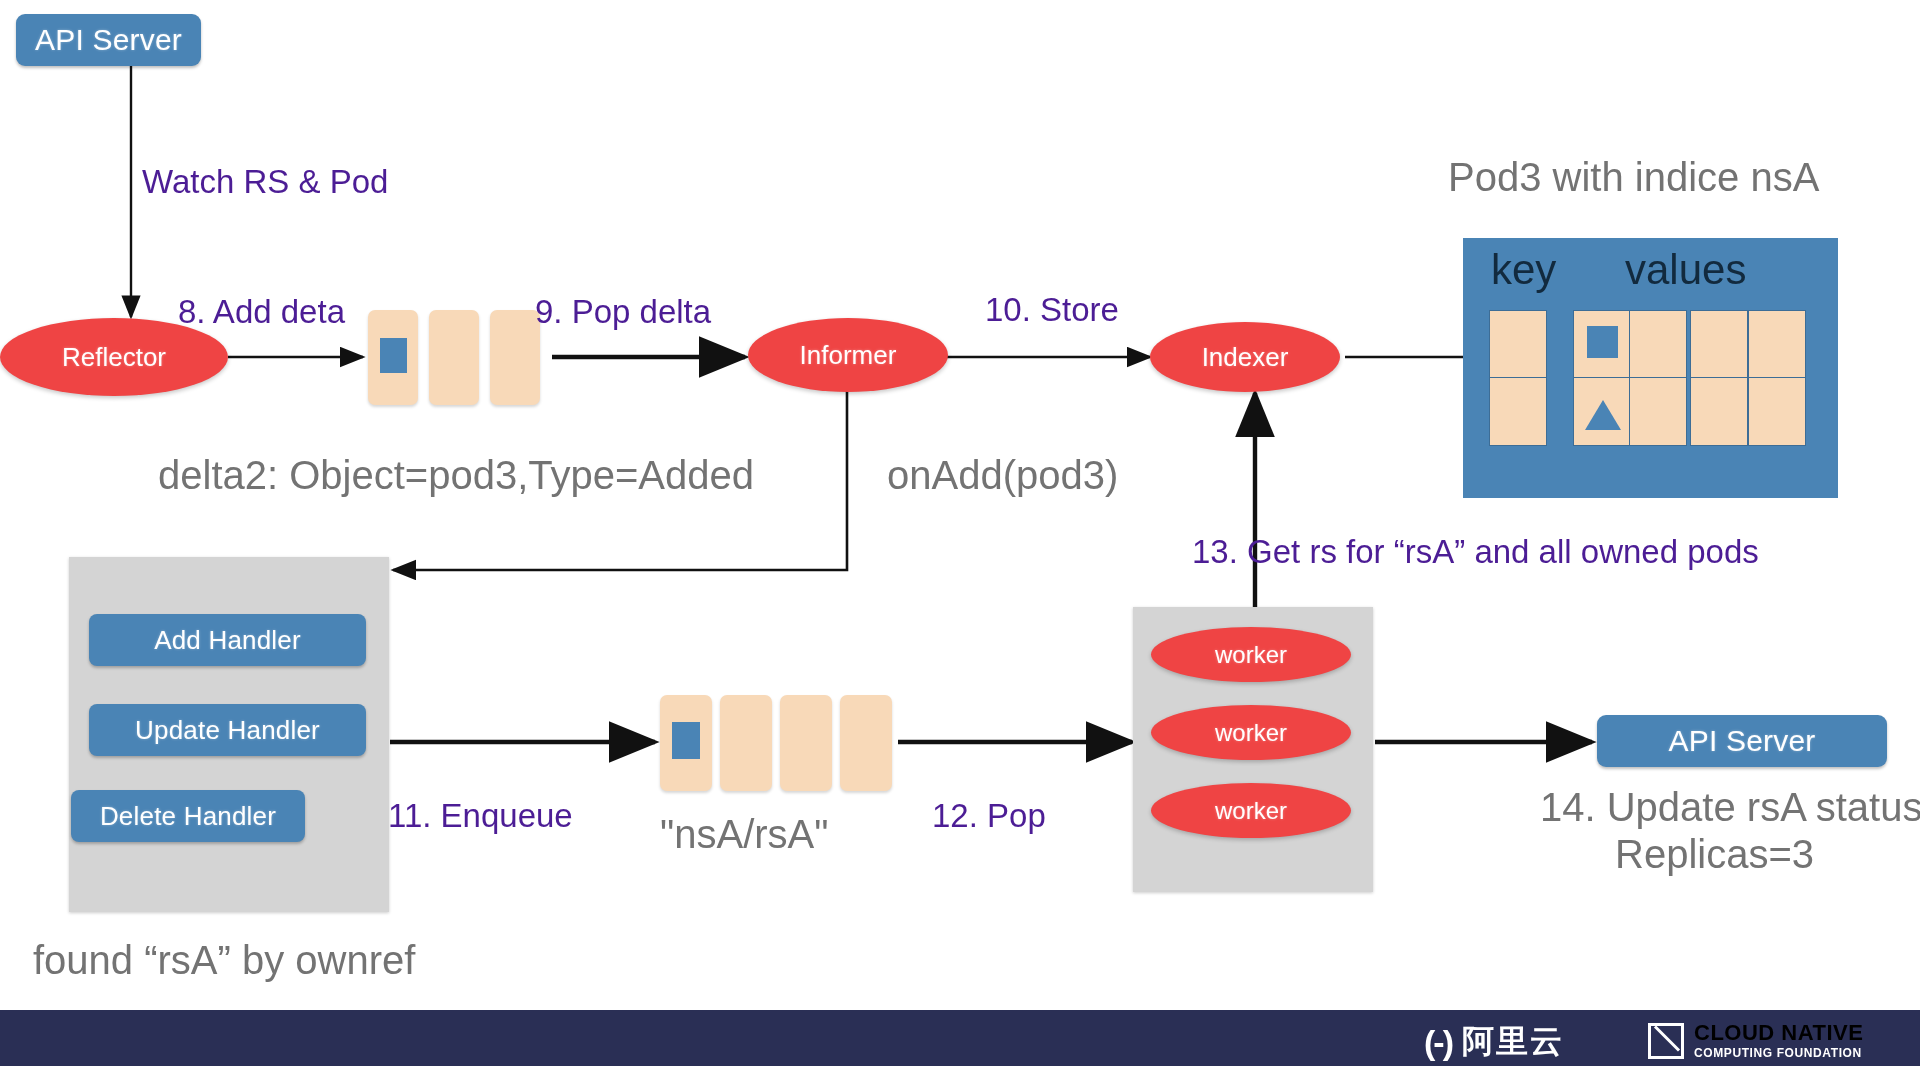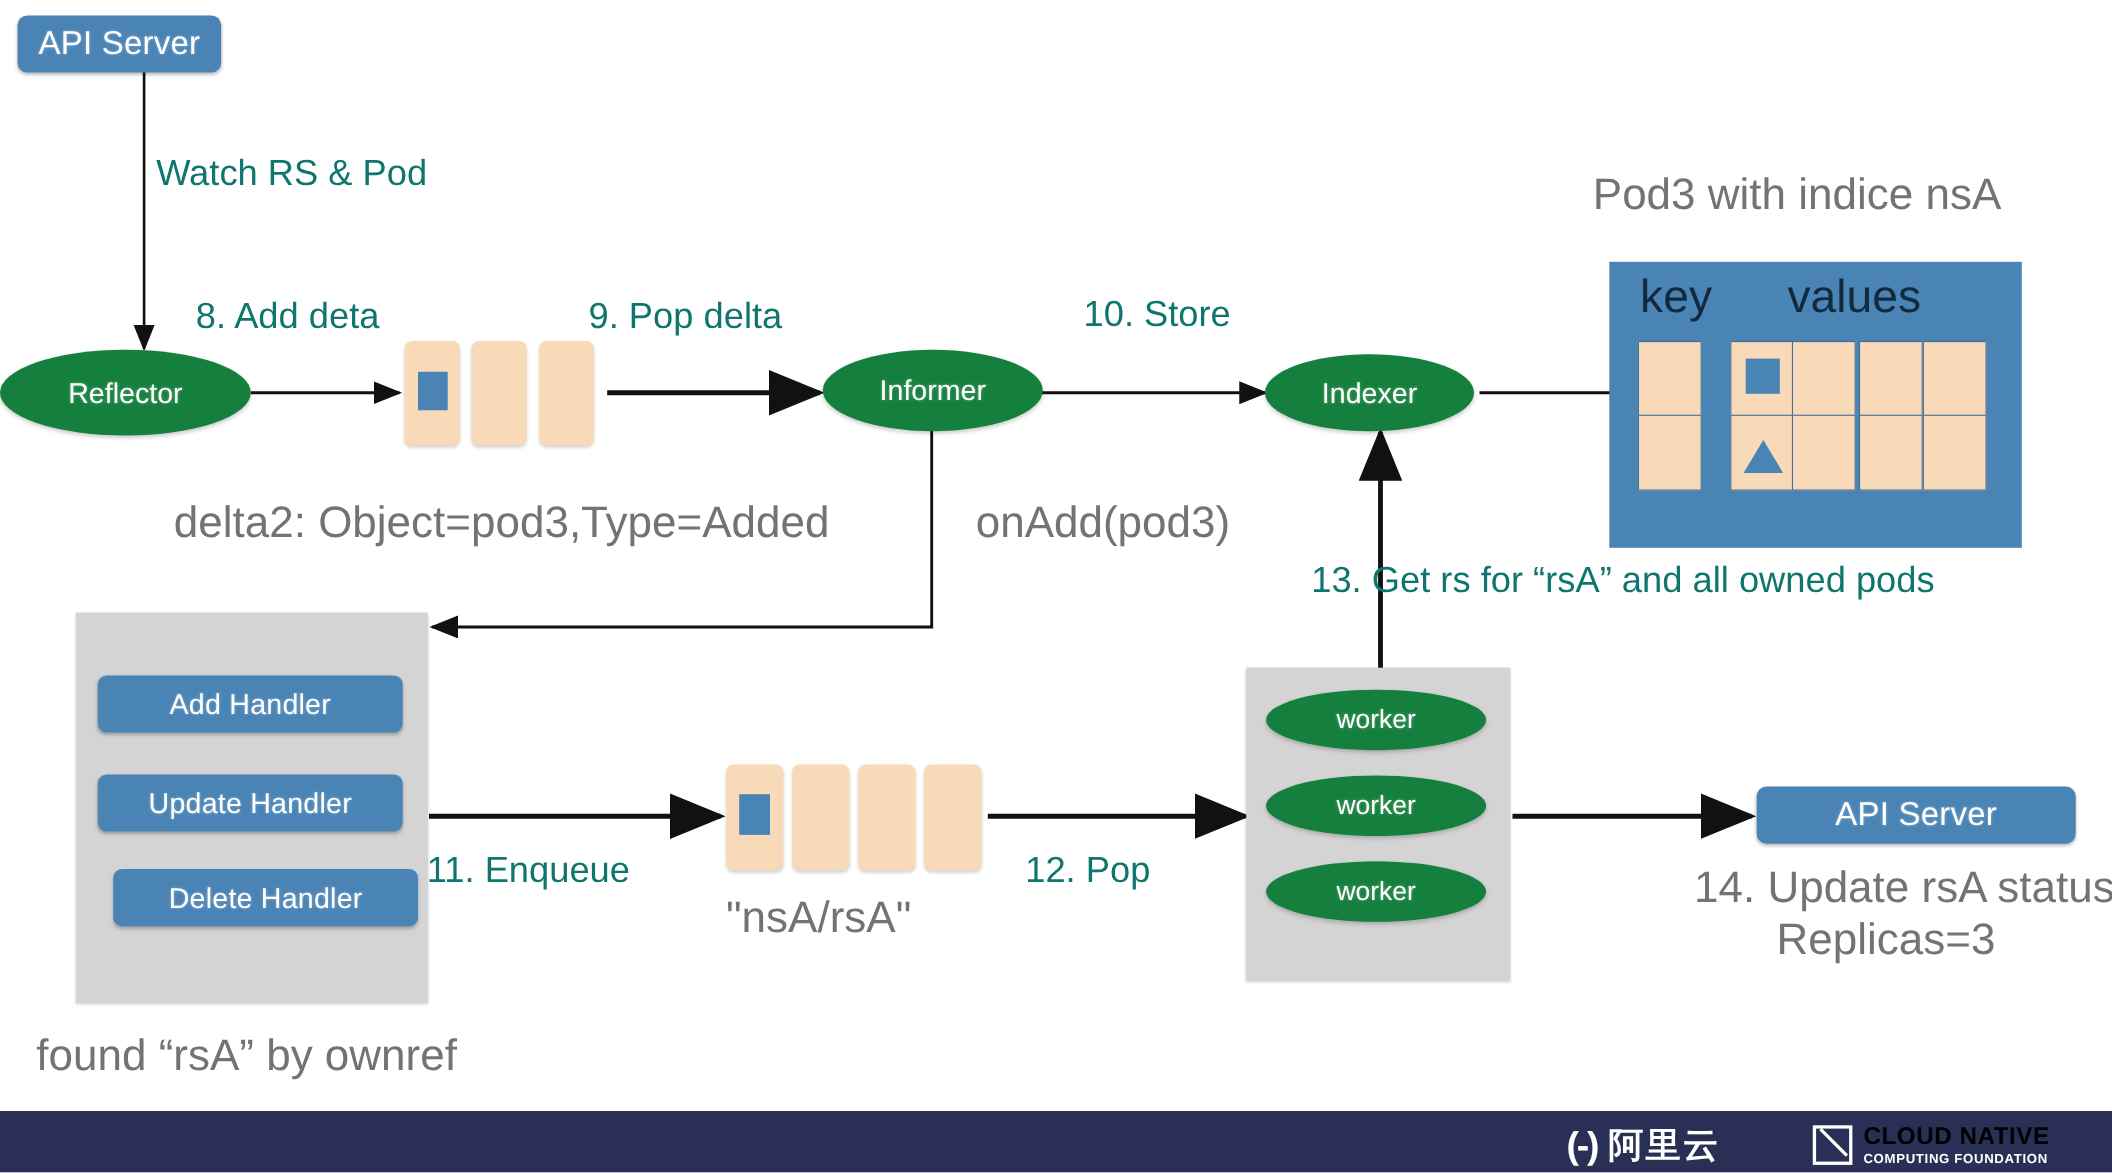--- a/index.html
+++ b/index.html
@@ -14,21 +14,21 @@
     background:#4a84b5;color:#ffffff;border-radius:9px;
     display:flex;align-items:center;justify-content:center;
     font-size:30px;letter-spacing:.2px;
     box-shadow:0 2px 3px rgba(0,0,0,.25);
     text-shadow:0 0 3px rgba(255,255,255,.35);
   }
   .bluebox.small{font-size:26px;border-radius:8px;}
 
   
   .ellipse{
-    background:#15803d;color:#fff;border-radius:50%;
+    background:#ef4444;color:#fff;border-radius:50%;
     display:flex;align-items:center;justify-content:center;
     font-size:26px;box-shadow:0 2px 4px rgba(0,0,0,.22);
     text-shadow:0 0 3px rgba(255,255,255,.35);
   }
   .ellipse.worker{font-size:24px;}
 
   
   .card{background:#f8d9b8;border-radius:7px;position:absolute;
         box-shadow:0 2px 3px rgba(0,0,0,.16);}
   .chip-square{position:absolute;background:#4a84b5;}
@@ -37,21 +37,21 @@
 
   
   .greybox{background:#d4d4d4;box-shadow:0 1px 3px rgba(0,0,0,.2);}
 
   
   .tablepanel{background:#4a84b5;}
   .tp-head{position:absolute;color:#122a3e;font-size:42px;}
   .tcell{position:absolute;background:#f8d9b8;border:1px solid #3d6d96;}
 
   
-  .lbl{position:absolute;color:#0f766e;font-size:33px;white-space:nowrap;}
+  .lbl{position:absolute;color:#4c1d95;font-size:33px;white-space:nowrap;margin-top:25px;}
   .green{position:absolute;color:#737373;font-size:40px;white-space:nowrap;}
   .green.ctr{text-align:center;}
 
   
   #wires{position:absolute;left:0;top:0;width:1920px;height:1066px;pointer-events:none;}
 
   
   .footer{position:absolute;left:0;top:1010px;width:1920px;height:56px;background:#2a2f55;}
   .logo-ali{position:absolute;display:flex;align-items:center;gap:10px;}
   .ali-mark{font-size:34px;color:#fff;font-weight:bold;letter-spacing:-2px;}
@@ -161,21 +161,21 @@
 
   <div class="lbl" style="left:1192px;top:508px;">13. Get rs for “rsA” and all owned pods</div>
 
   <div class="greybox abs" style="left:69px;top:557px;width:320px;height:355px;">
     <div class="bluebox small abs" style="left:20px;top:147px;width:277px;height:52px;">
       <span>Update Handler</span>
     </div>
     <div class="bluebox small abs" style="left:20px;top:57px;width:277px;height:52px;">
       <span>Add Handler</span>
     </div>
-    <div class="bluebox small abs" style="left:34px;top:233px;width:277px;height:52px;justify-content:center;">
+    <div class="bluebox small abs" style="left:2px;top:233px;width:234px;height:52px;justify-content:center;">
       <span>Delete Handler</span>
     </div>
   </div>
 
   <div class="lbl" style="left:388px;top:772px;">11. Enqueue</div>
 
   <div class="abs" style="left:660px;top:695px;width:238px;height:96px;">
     <div class="card" style="left:0px;top:0px;width:52px;height:96px;">
       <div class="chip-square" style="left:12px;top:27px;width:28px;height:37px;"></div>
     </div>

